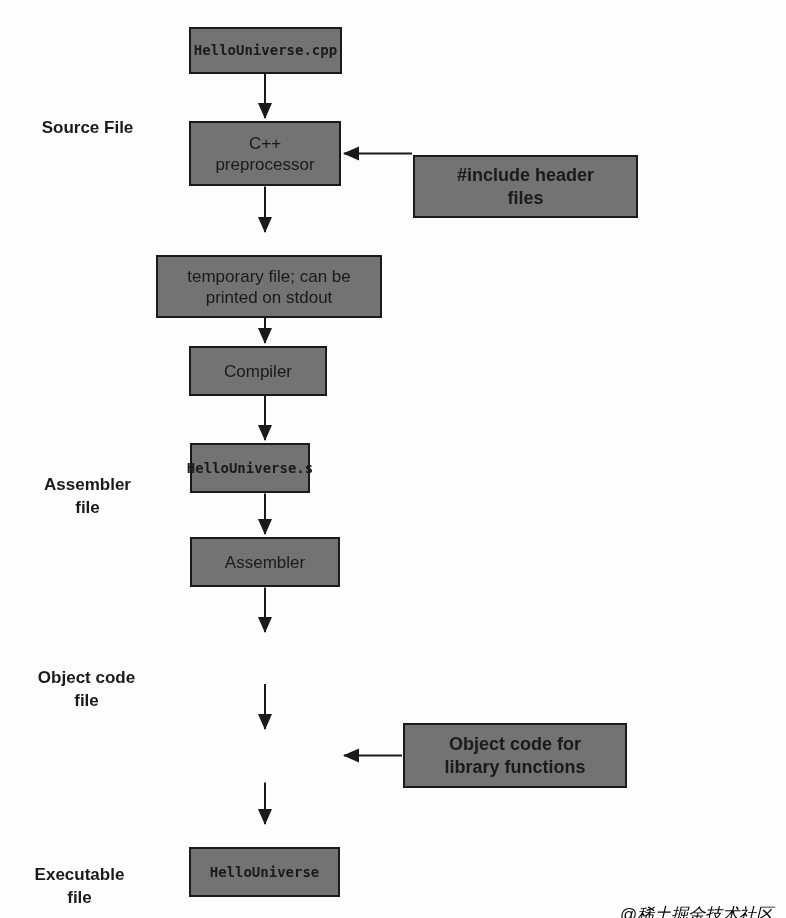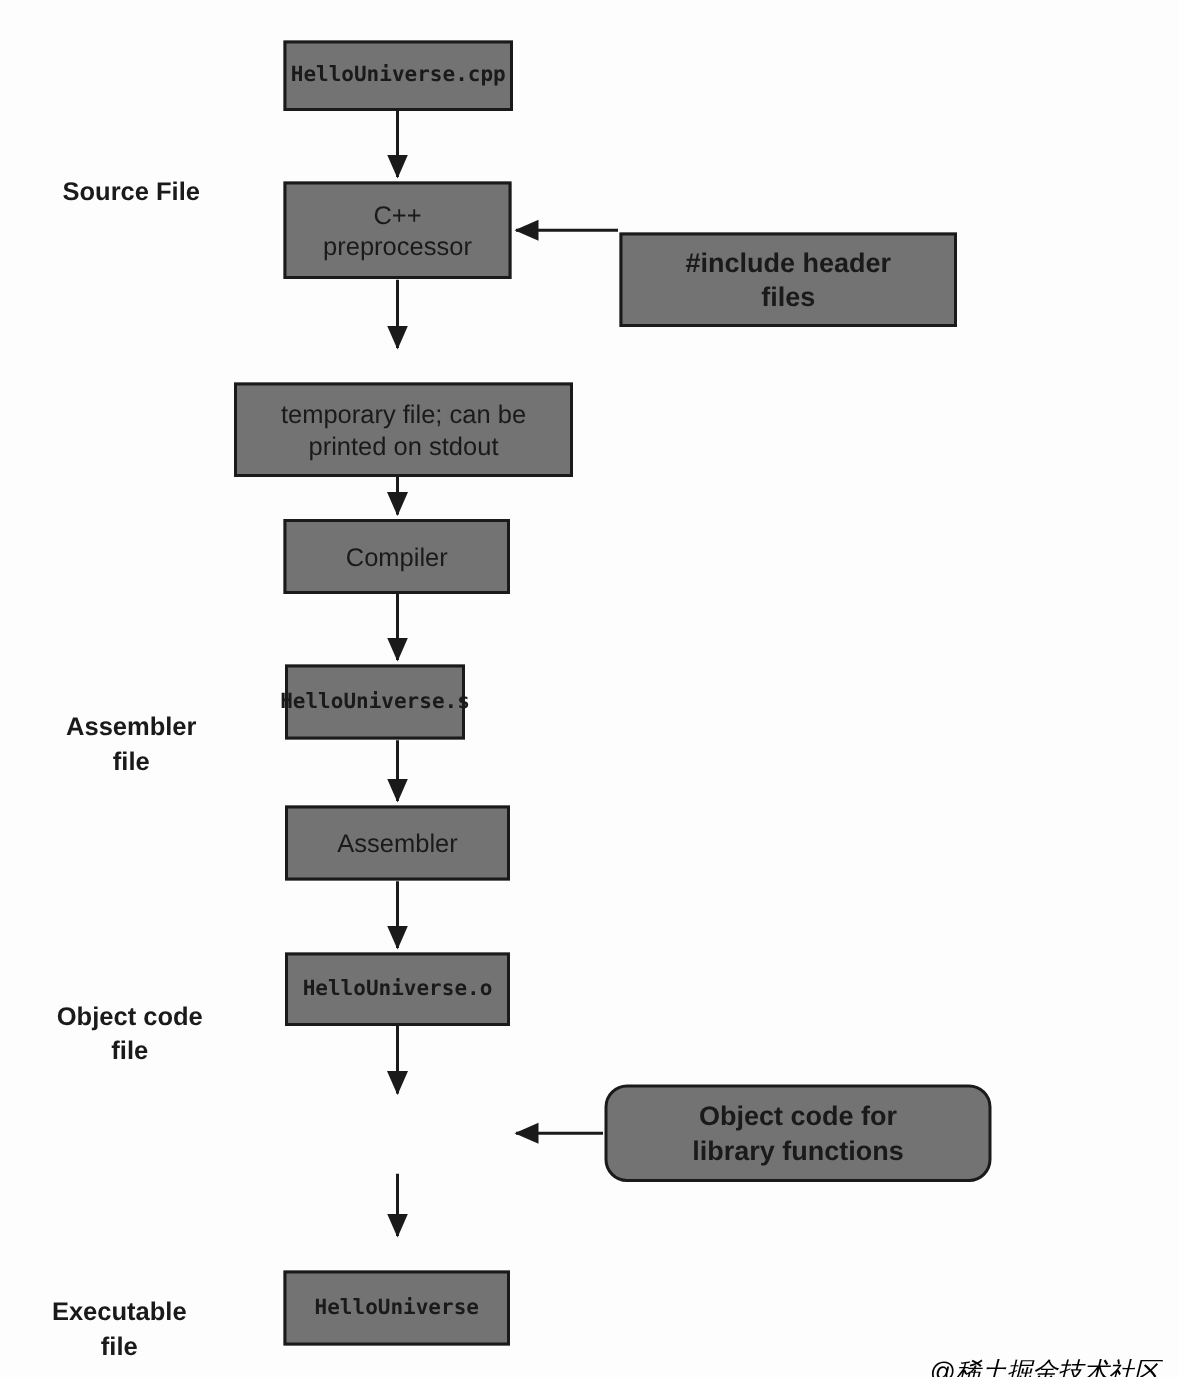--- a/index.html
+++ b/index.html
@@ -38,29 +38,29 @@
     font-weight:bold;
     font-size:17px;
     line-height:23px;
     text-align:center;
     white-space:pre-line;
   }
   
   .box-cpp        {left:189px;top:27px; width:153px;height:47px;}
   .box-pre        {left:189px;top:121px;width:152px;height:65px;}
   .box-temp       {left:156px;top:235px;width:226px;height:63px;margin-top:20px;}
-  .box-compiler   {left:189px;top:346px;width:151px;height:50px;}
+  .box-compiler   {left:189px;top:346px;width:138px;height:50px;}
   .box-hellos     {left:190px;top:443px;width:120px;height:50px;}
   .box-assembler  {left:190px;top:537px;width:150px;height:50px;}
   .box-helloo     {left:190px;top:635px;width:150px;height:49px;}
   .box-linker     {left:190px;top:732px;width:150px;height:50px;}
   .box-exe        {left:189px;top:827px;width:151px;height:50px;margin-top:20px;}
   
   .box-include    {left:413px;top:122px;width:225px;height:63px;margin-top:33px;}
-  .box-objcode    {left:403px;top:723px;width:258px;height:65px;border-radius:15px;}
+  .box-objcode    {left:403px;top:723px;width:224px;height:65px;}
   
   .lbl-source     {left:20px;top:93px; width:135px;}
   .lbl-assembler  {left:20px;top:450px;width:135px;}
   .lbl-object     {left:14px;top:643px;width:145px;}
   .lbl-exe        {left:12px;top:840px;width:135px;}
   .arrow-layer{
     position:absolute;left:0;top:0;width:786px;height:918px;
     pointer-events:none;
   }
   .watermark{
@@ -124,23 +124,20 @@
   </div>
   <div class="node box-compiler">
     <span>Compiler</span>
   </div>
   <div class="node mono box-hellos">
     <span>HelloUniverse.s</span>
   </div>
   <div class="node box-assembler">
     <span>Assembler</span>
   </div>
-  <div class="node mono box-helloo">
-    <span>HelloUniverse.o</span>
-  </div>
   <div class="node mono box-exe">
     <span>HelloUniverse</span>
   </div>
 
   <div class="node side-box box-include">
     <span>#include header
 files</span>
   </div>
   <div class="node side-box box-objcode">
     <span>Object code for

